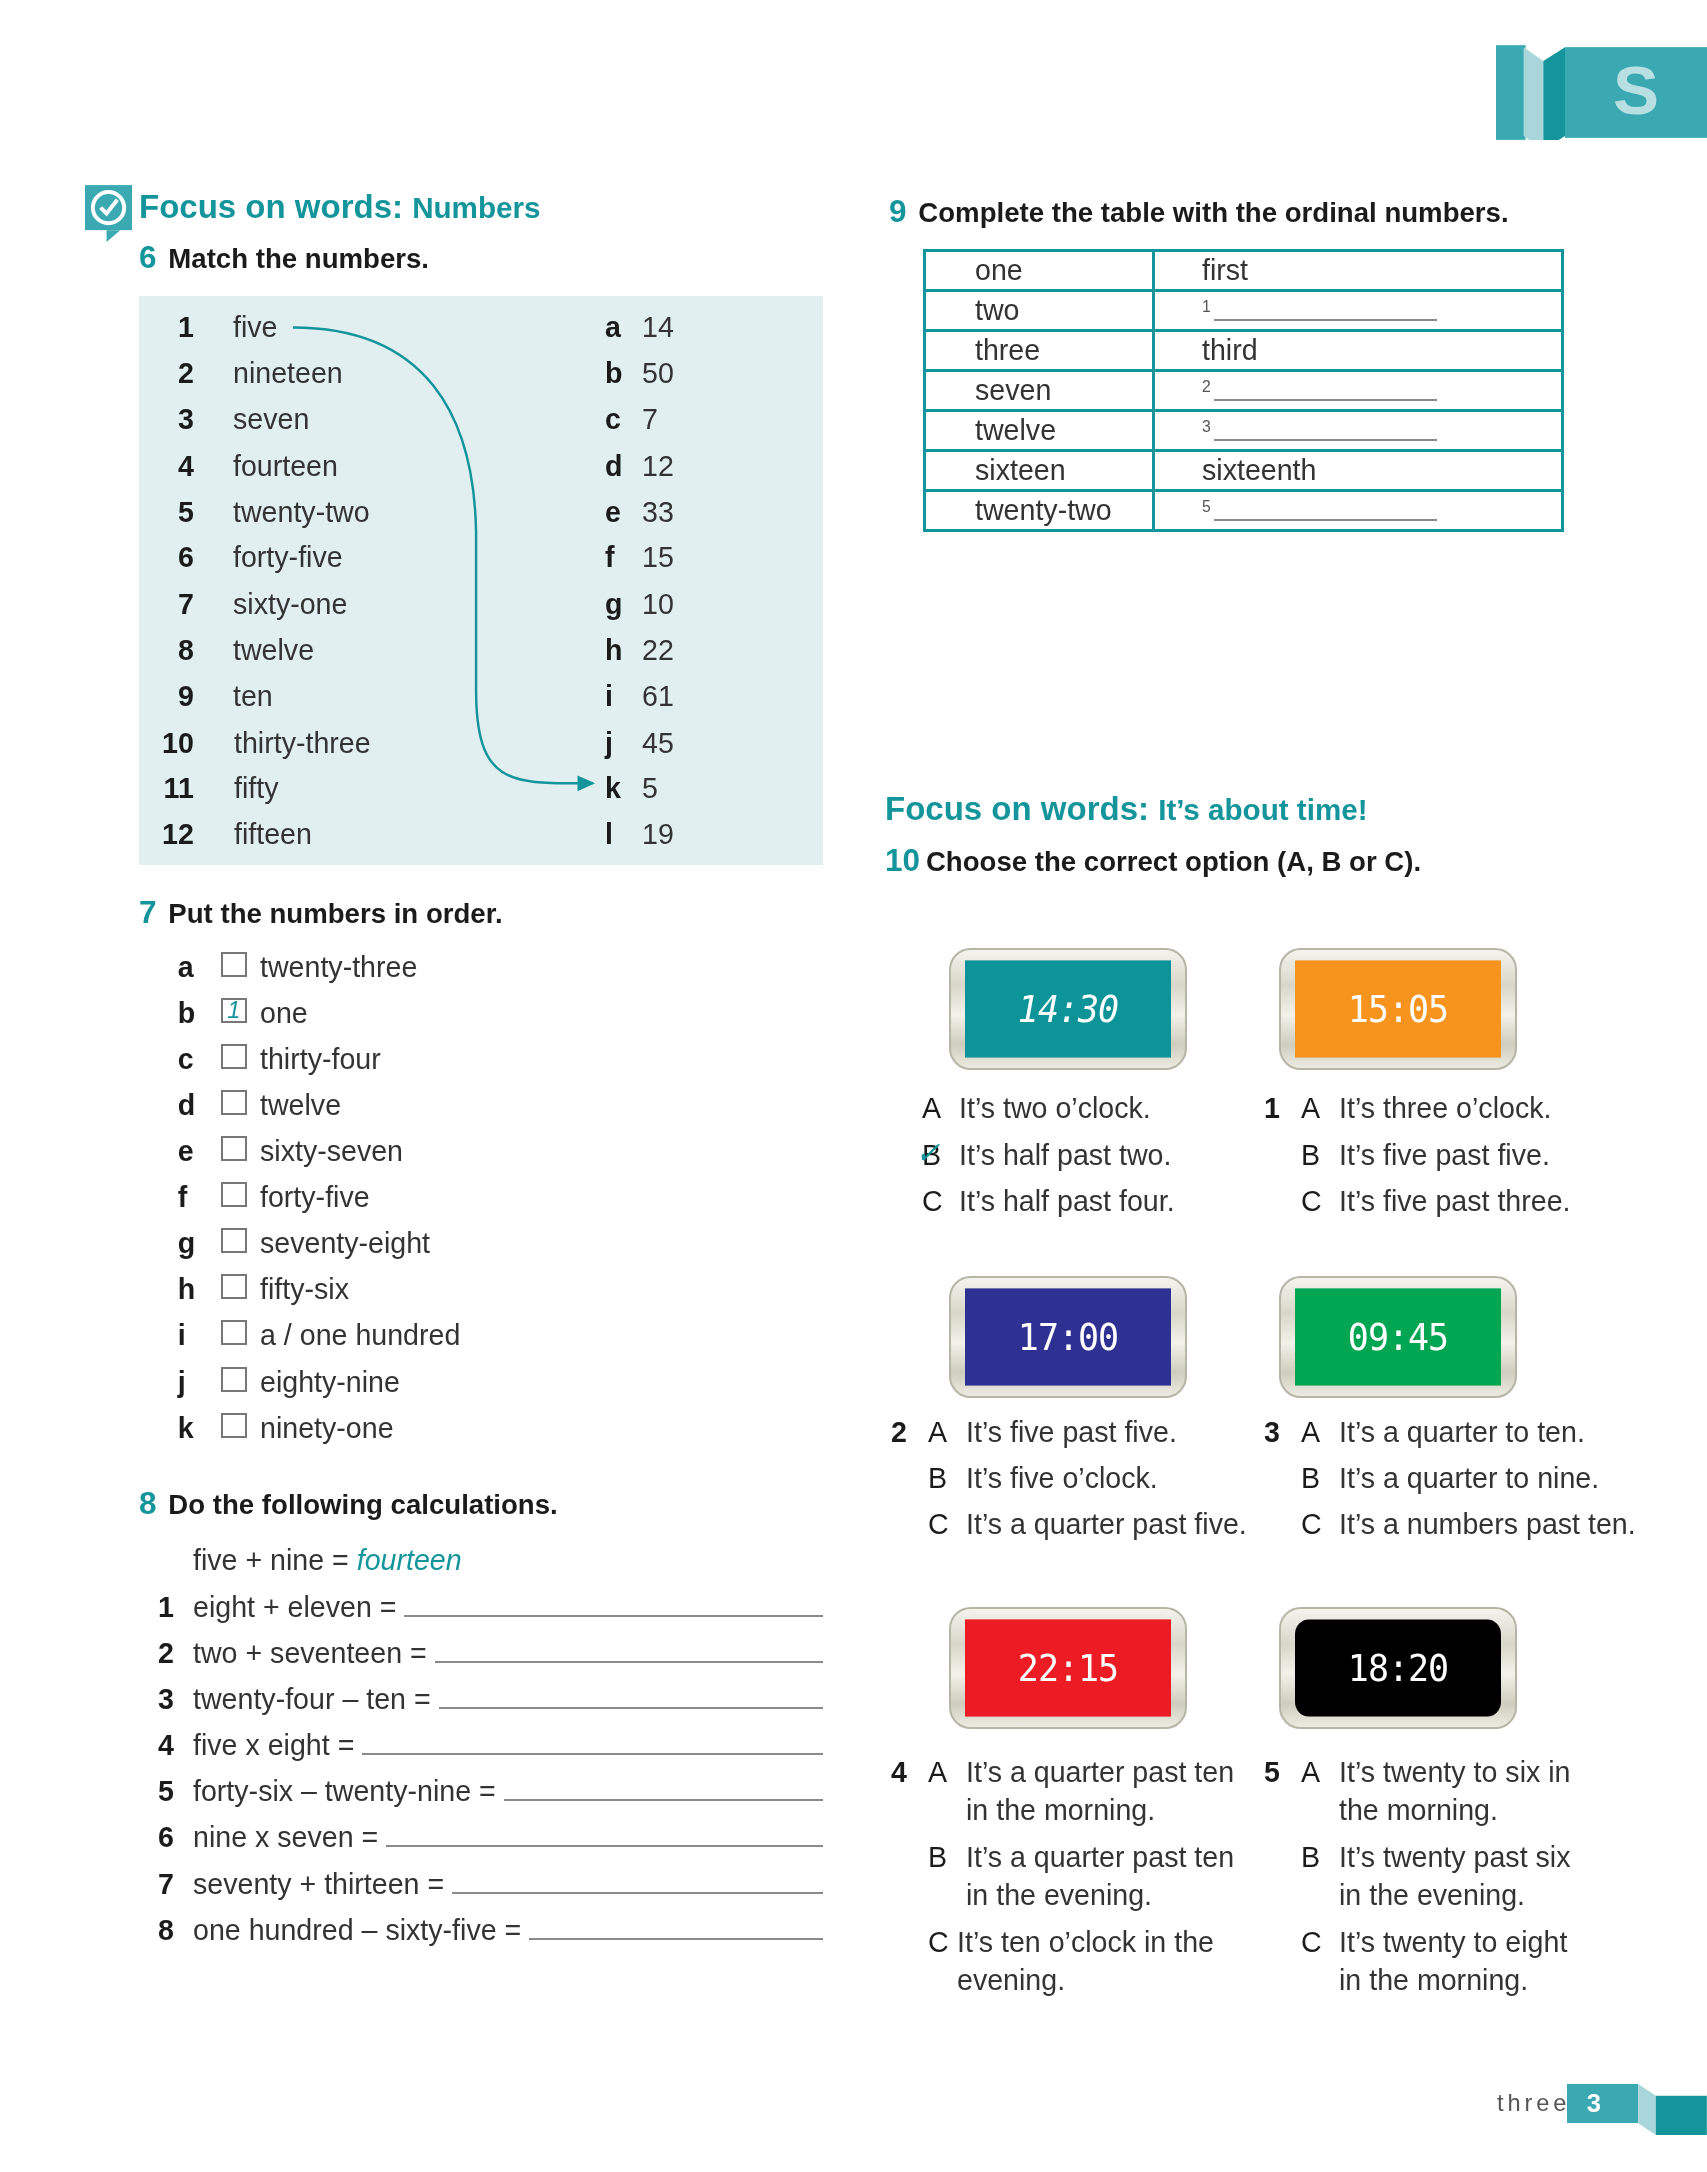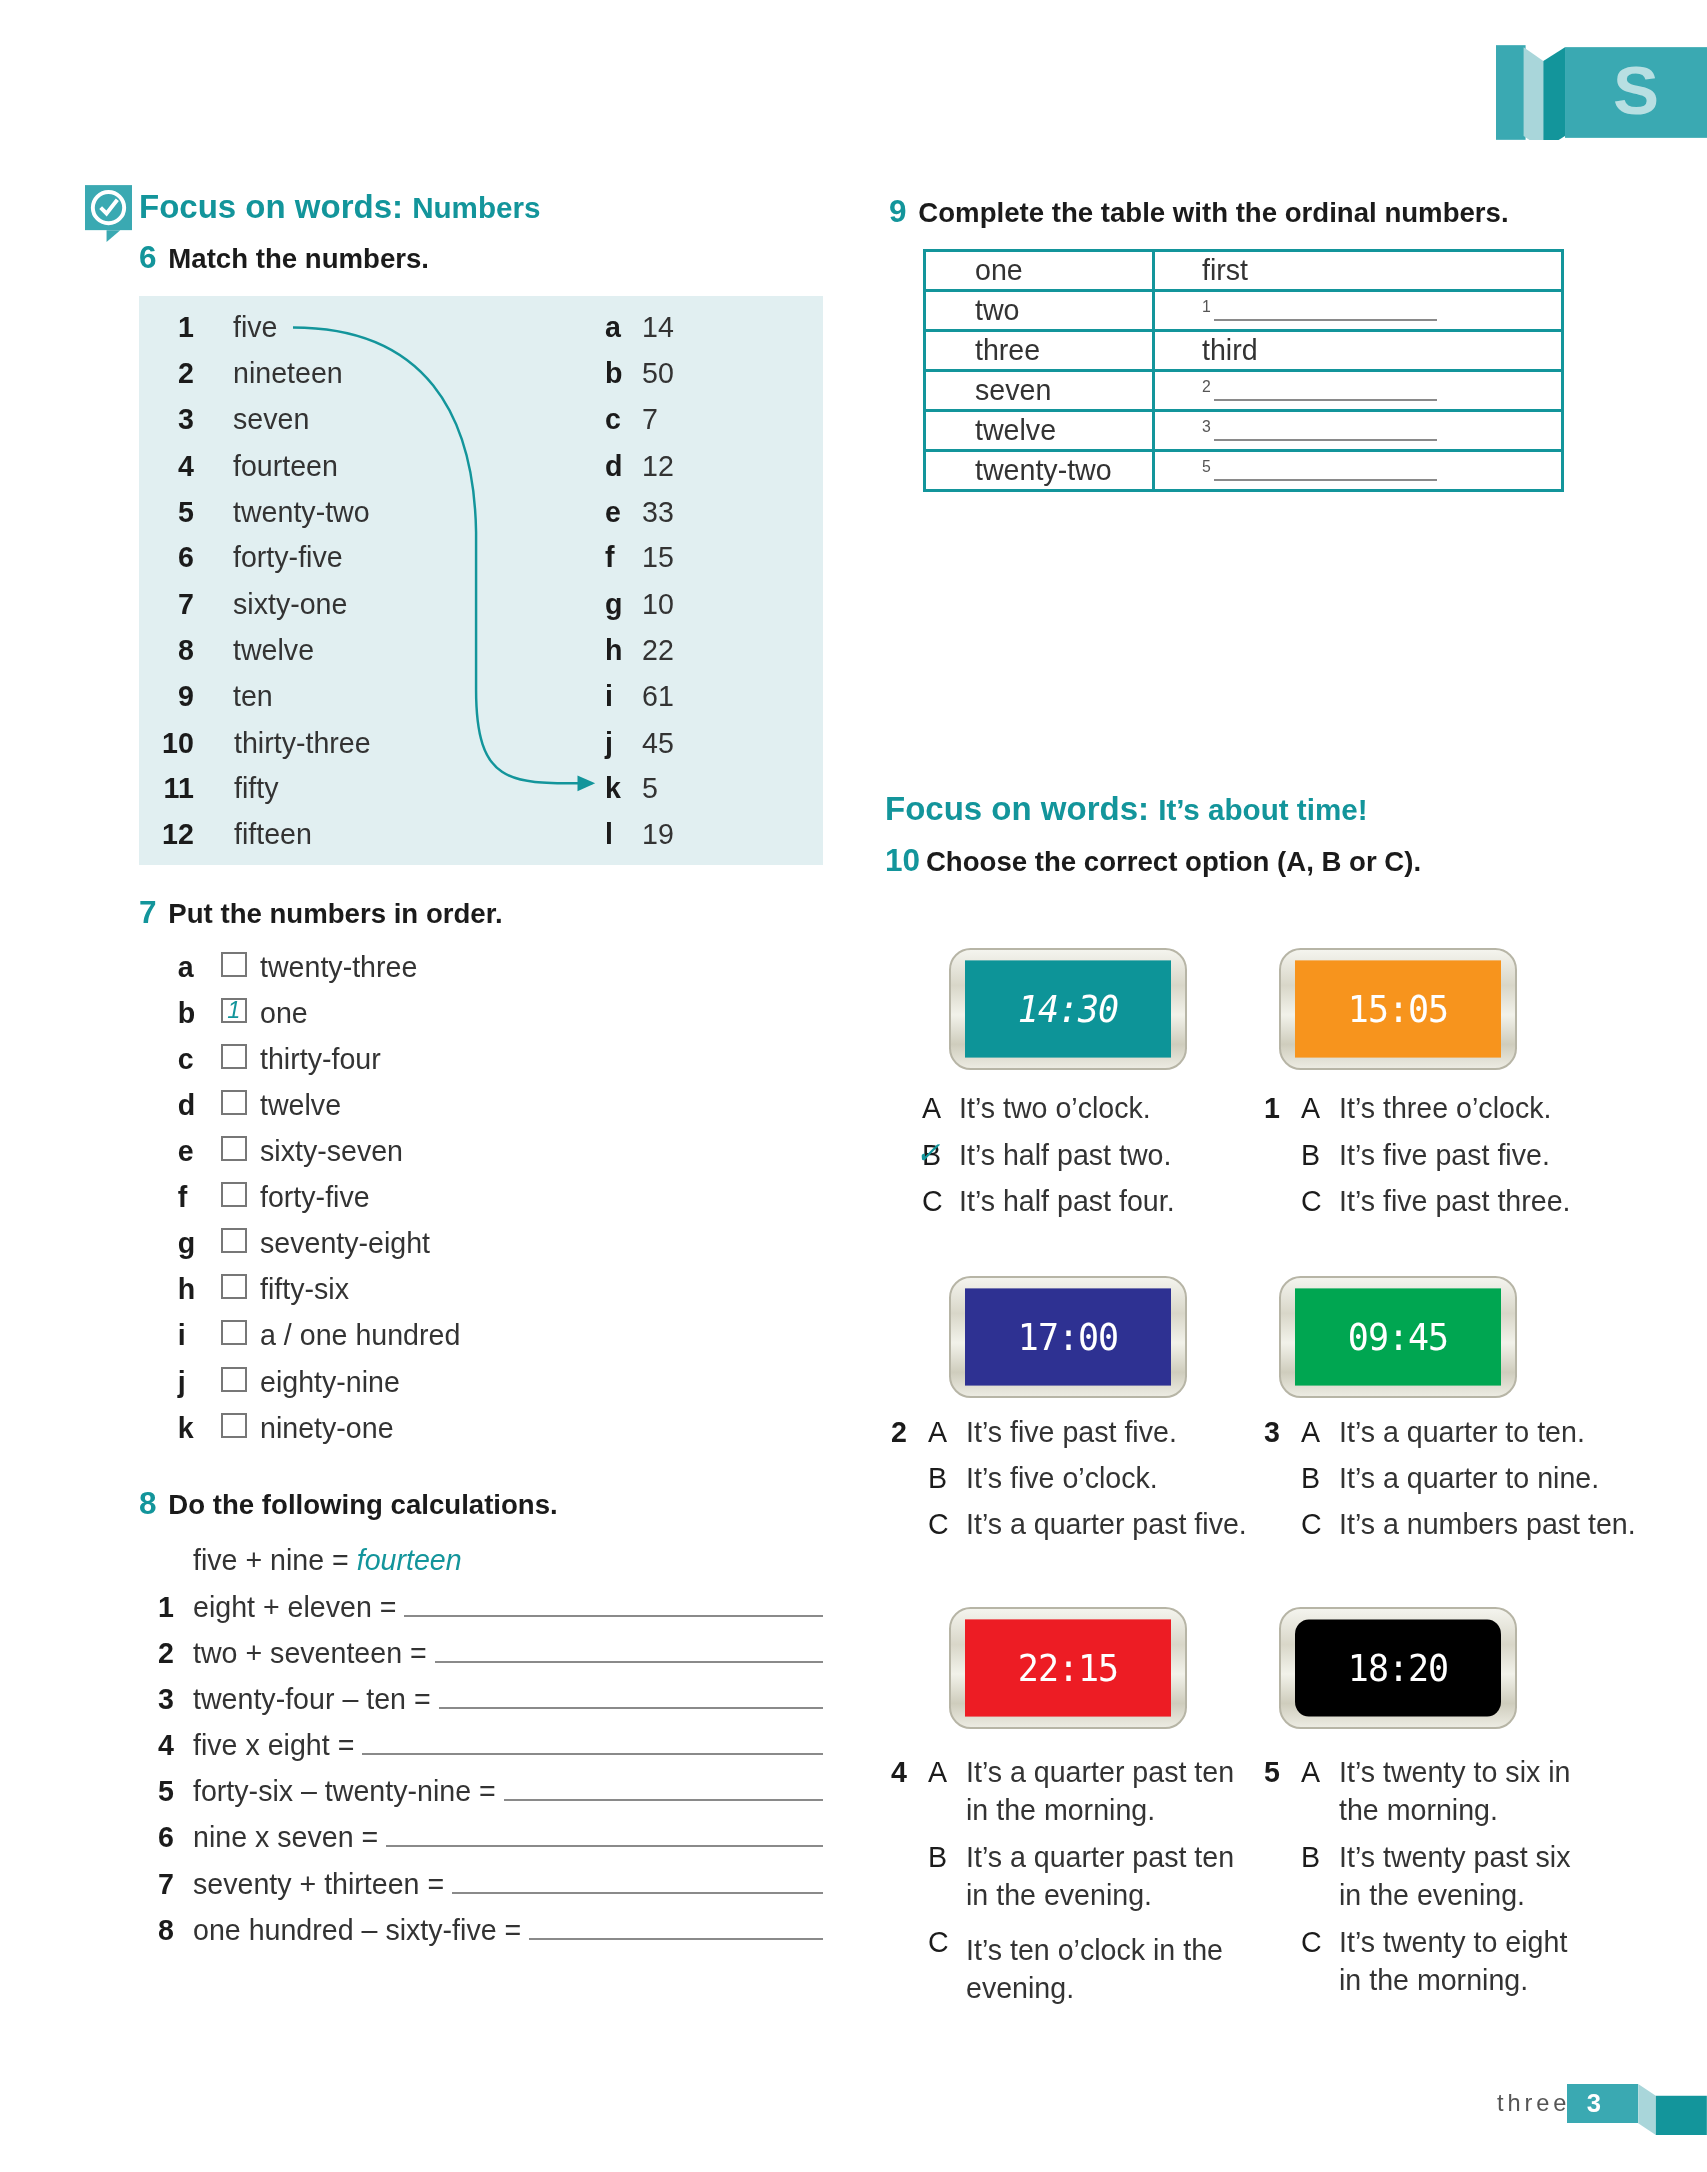--- a/index.html
+++ b/index.html
@@ -339,20 +339,24 @@
         </td>
       </tr>
       <tr>
         <td class="c1">twelve</td>
         <td class="c2">
           <span class="sup">3</span>
           <span class="blank"></span>
         </td>
       </tr>
       <tr>
+        <td class="c1">sixteen</td>
+        <td class="c2"><span>sixteenth</span></td>
+      </tr>
+      <tr>
         <td class="c1">twenty-two</td>
         <td class="c2">
           <span class="sup">5</span>
           <span class="blank"></span>
         </td>
       </tr>
     </tbody>
   </table>
 
 <div class="abs focus-heading" style="left:885px; top:790px;">
@@ -434,21 +438,21 @@
       <span class="qn">4</span>
       <span class="ol" style="left:37px;">A</span>
       <span class="ot" style="left:75px;">It’s a quarter past ten<br>in the morning.</span>
     </div>
     <div class="option" style="left:891px; top:1838px;">
       <span class="ol" style="left:37px;">B</span>
       <span class="ot" style="left:75px;">It’s a quarter past ten<br>in the evening.</span>
     </div>
     <div class="option" style="left:891px; top:1923px;">
       <span class="ol" style="left:37px;">C</span>
-      <span class="ot" style="left:75px;margin-top:8px;">It’s ten o’clock in the<br>evening.</span>
+      <span class="ot" style="left:66px;">It’s ten o’clock in the<br>evening.</span>
     </div>
     <div class="clock" style="left:1279px; top:1607px;">
       <div class="screen" style="background:#000000;border-radius:13.8px;">18:20</div>
     </div>
     <div class="option" style="left:1264px; top:1753px;">
       <span class="qn">5</span>
       <span class="ol" style="left:37px;">A</span>
       <span class="ot" style="left:75px;">It’s twenty to six in<br>the morning.</span>
     </div>
     <div class="option" style="left:1264px; top:1838px;">

